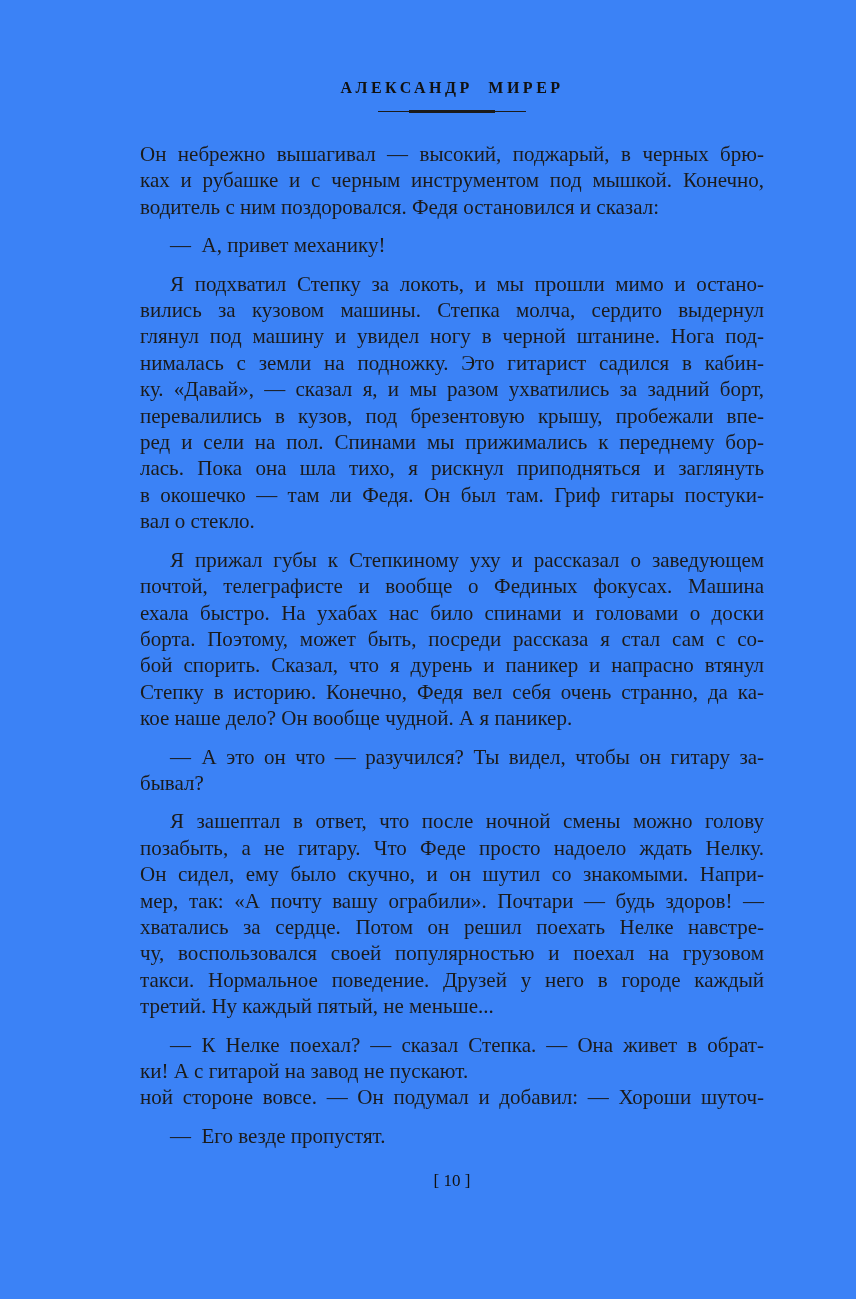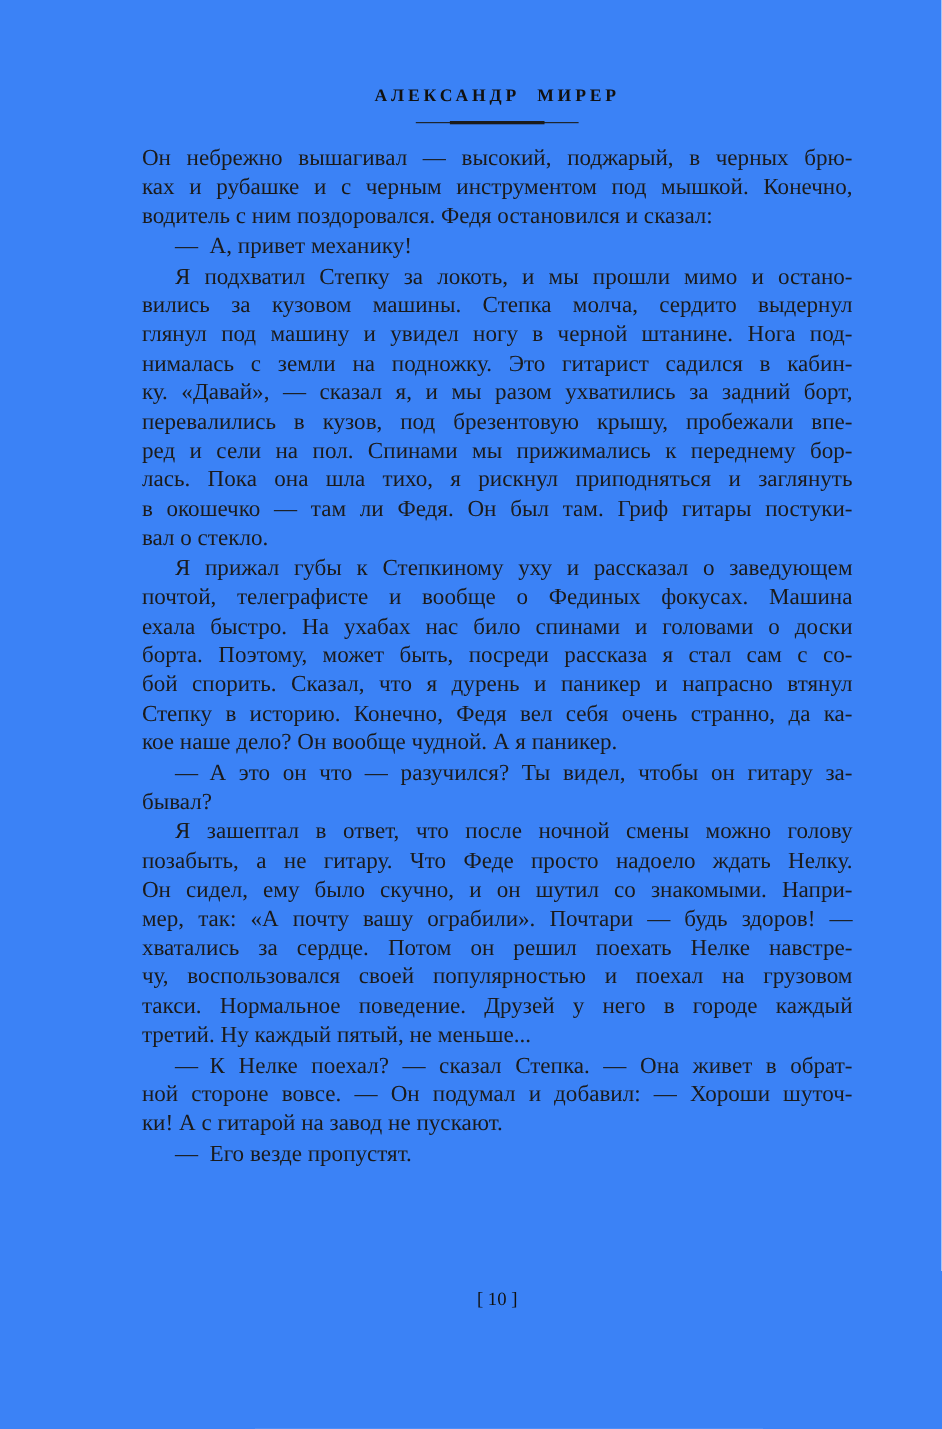--- a/index.html
+++ b/index.html
@@ -60,21 +60,21 @@
     background: #1b1b1b;
   }
   .text-block {
     position: absolute;
     top: 129px;
     left: 0;
     width: 100%;
     font-size: 21px;
     line-height: 26.4px;
   }
-  .paragraph { margin: 1px; }
+  .paragraph { margin: 12px; }
   .line {
     text-align: justify;
     text-align-last: justify;
     white-space: normal;
   }
   .line.last-line {
     text-align: left;
     text-align-last: left;
   }
   .line.indent {
@@ -142,22 +142,22 @@
           <div class="line">позабыть, а не гитару. Что Феде просто надоело ждать Нелку.</div>
           <div class="line">Он сидел, ему было скучно, и он шутил со знакомыми. Напри-</div>
           <div class="line">мер, так: «А почту вашу ограбили». Почтари — будь здоров! —</div>
           <div class="line">хватались за сердце. Потом он решил поехать Нелке навстре-</div>
           <div class="line">чу, воспользовался своей популярностью и поехал на грузовом</div>
           <div class="line">такси. Нормальное поведение. Друзей у него в городе каждый</div>
           <div class="line last-line">третий. Ну каждый пятый, не меньше...</div>
         </div>
         <div class="paragraph">
           <div class="line indent">— К Нелке поехал? — сказал Степка. — Она живет в обрат-</div>
+          <div class="line last-line">ки! А с гитарой на завод не пускают.</div>
           <div class="line">ной стороне вовсе. — Он подумал и добавил: — Хороши шуточ-</div>
-          <div class="line last-line">ки! А с гитарой на завод не пускают.</div>
         </div>
         <div class="paragraph">
           <div class="line last-line indent">— Его везде пропустят.</div>
         </div>
       </div>
 
     <div class="page-number">[ 10 ]</div>
   </div>
 </div>
 

